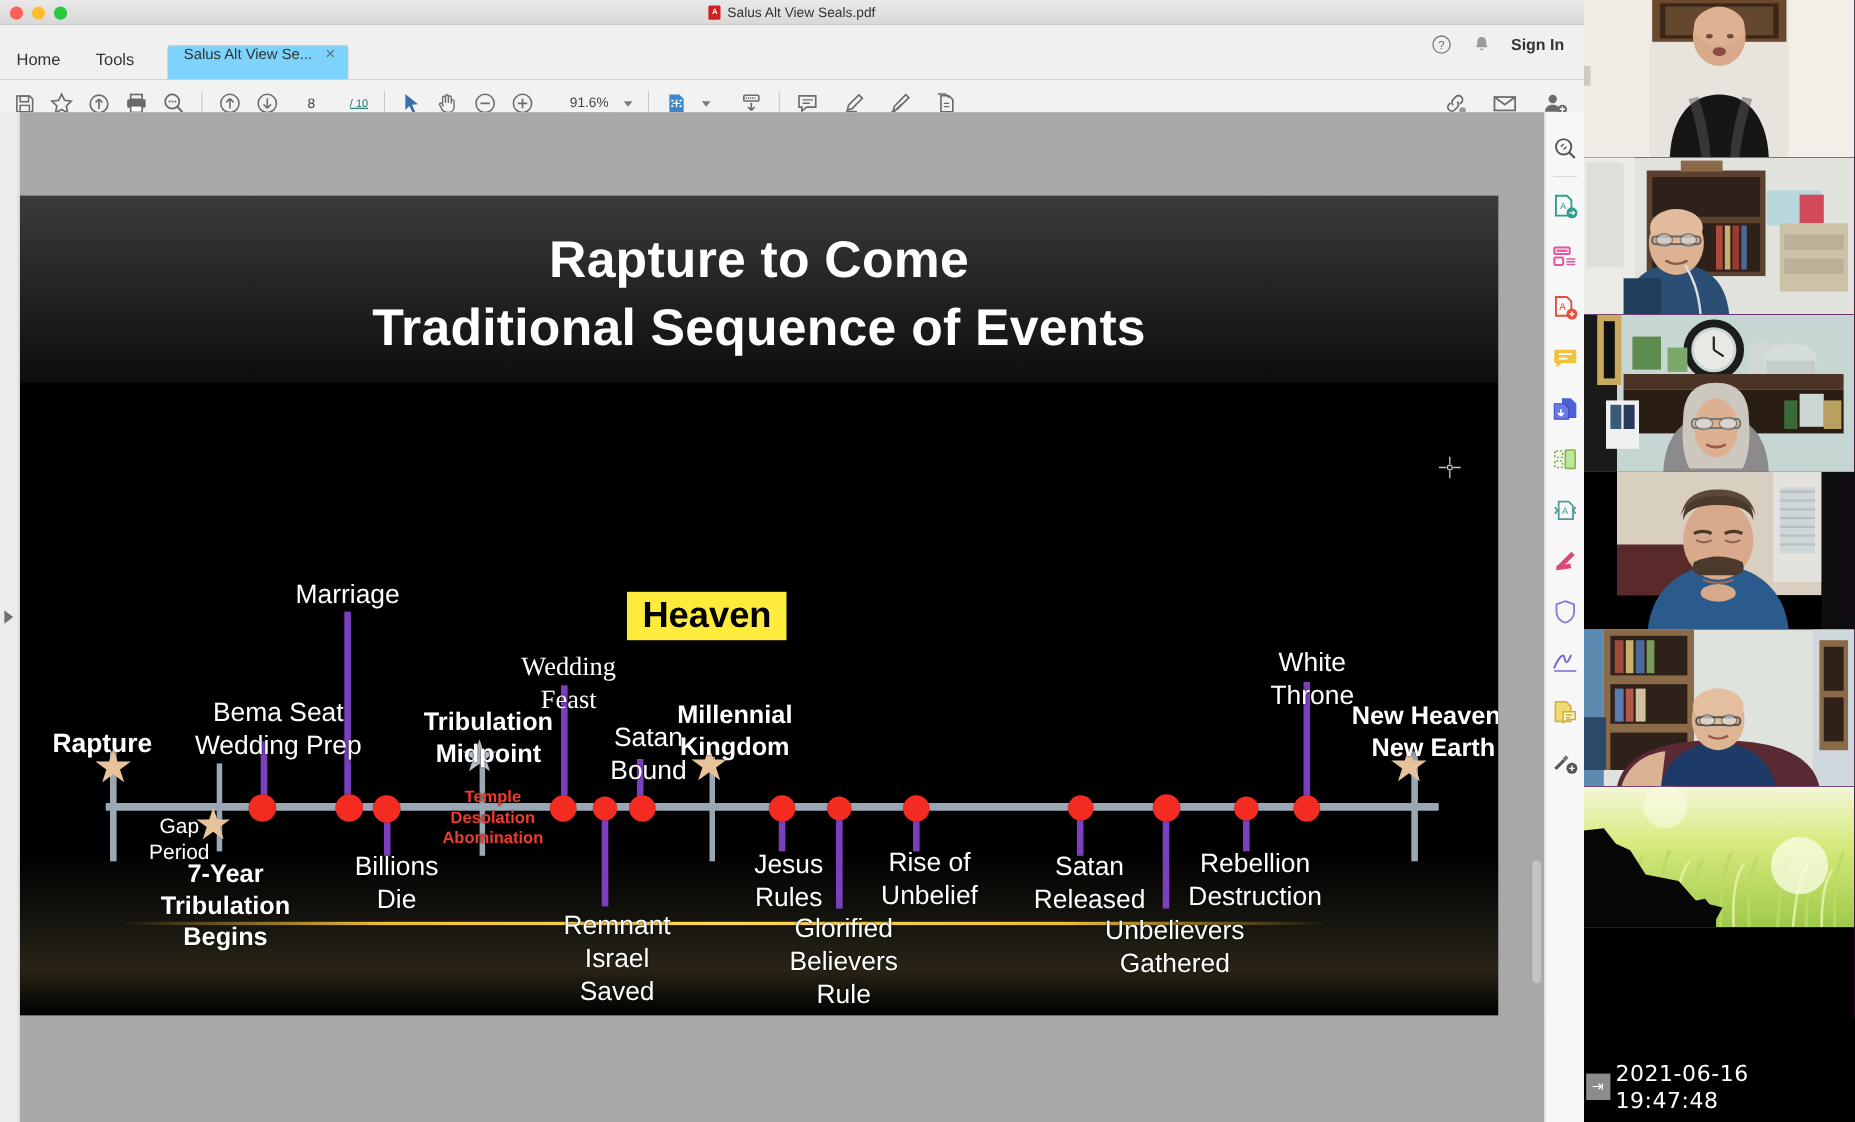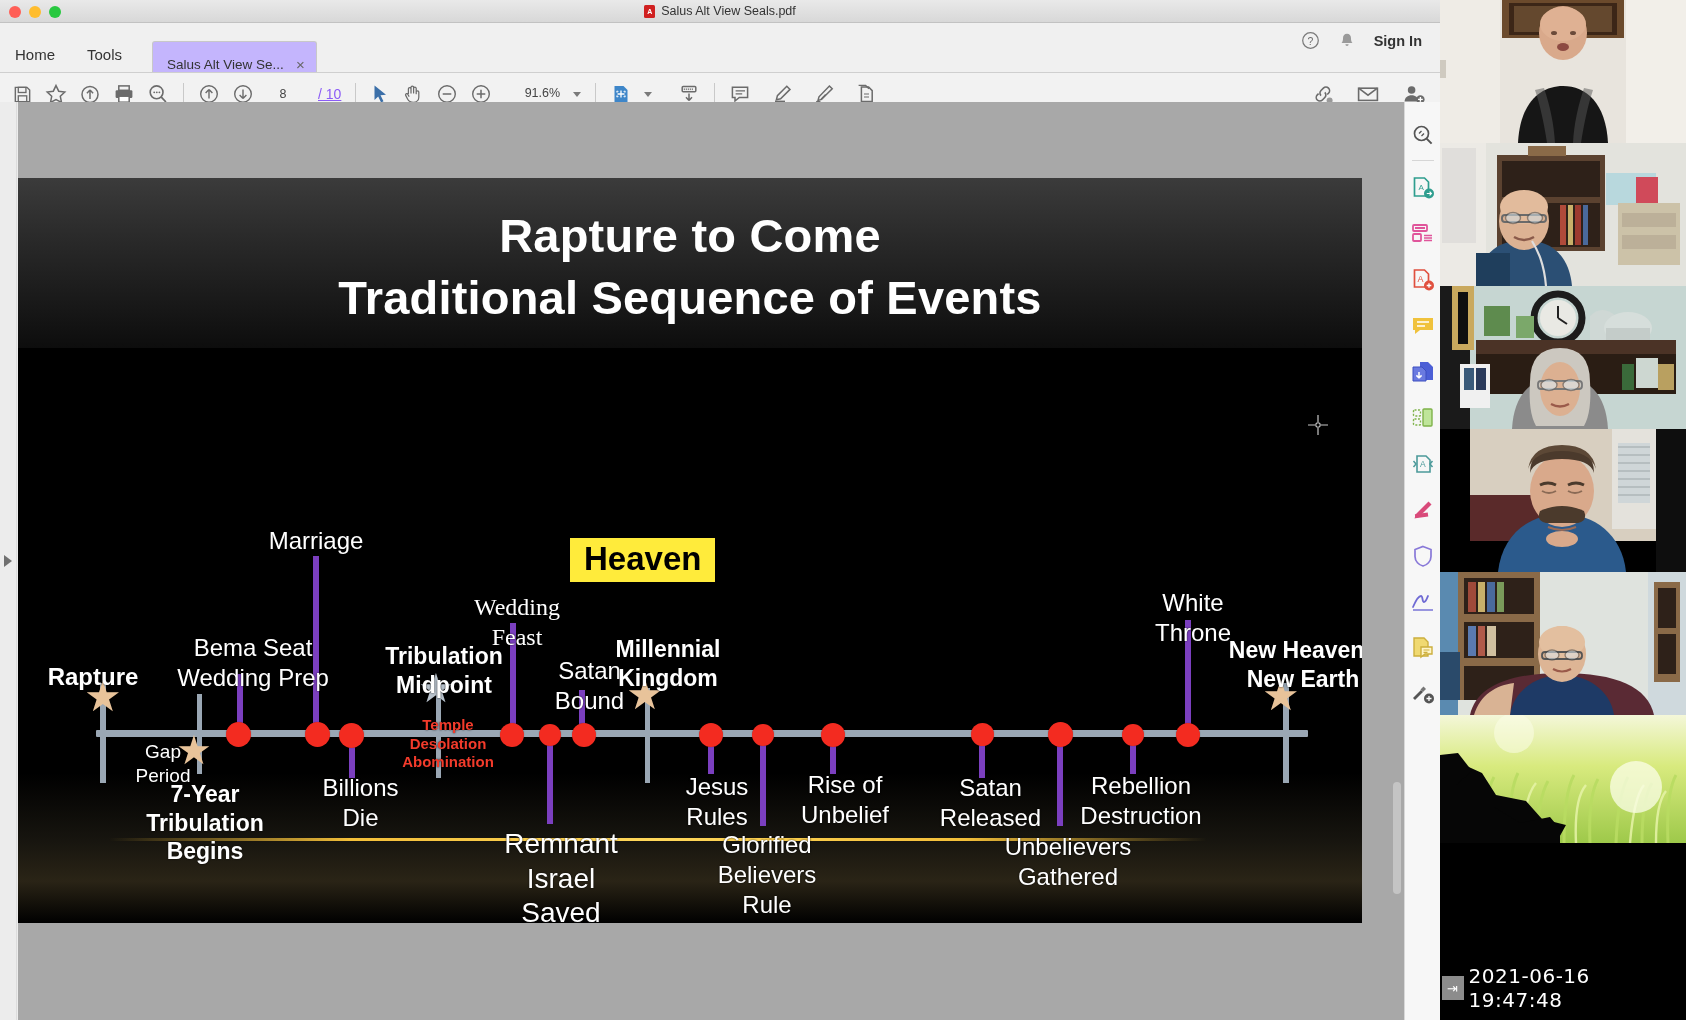--- a/index.html
+++ b/index.html
@@ -42,23 +42,23 @@
   .tabrow {
     height: 50px; background: #f0f0f0; display: flex; align-items: flex-end;
     border-bottom: 1px solid #cfcfcf; position: relative;
   }
   .menu-item {
     padding: 0 16px; height: 35px; line-height: 35px; font-size: 15px; color: #333;
     cursor: default;
   }
   .menu-item:first-child { padding-left: 15px; }
   .doctab {
-    margin-left: 14px; height: 31px; background: #c4b5fd; border: 1px solid #c8c8c8;
+    margin-left: 14px; height: 31px; background: #7dd3fc; border: 1px solid #c8c8c8;
     border-bottom: none; border-radius: 3px 3px 0 0; min-width: 165px;
-    display: flex; align-items: flex-end; padding: 0 8px 0 14px; gap: 12px;
+    display: flex; align-items: flex-start; padding: 0 8px 0 14px; gap: 12px;
     font-size: 13.5px; color: #333;
   }
   .doctab .closex { font-size: 15px; color: #666; cursor: pointer; line-height: 1; }
   .tabrow-right {
     position: absolute; right: 10px; top: 0; height: 35px;
     display: flex; align-items: center; gap: 18px;
   }
   .signin { font-size: 14.5px; color: #333; font-weight: 600; padding-right: 8px; }
 
   
@@ -66,21 +66,21 @@
     height: 43px; background: #f2f2f2; border-bottom: 1px solid #c9c9c9;
     display: flex; align-items: center; padding: 0 12px; gap: 0px; position: relative;
   }
   .tb-grp { display: flex; align-items: center; gap: 12px; }
   .tbsep { width: 1px; height: 22px; background: #c9c9c9; margin: 0 14px; }
   .ico { color: #6b6b6b; display: inline-flex; align-items: center; justify-content: center; cursor: pointer; }
   .pagebox {
     width: 34px; height: 20px; border-bottom: 1px solid #9a9a9a; background: #f2f2f2;
     text-align: center; font-size: 12.5px; color: #444; line-height: 20px;
   }
-  .pagetot { font-size: 14px; color: #8b5cf6; margin-left: 6px; text-decoration: underline; }
+  .pagetot { font-size: 10px; color: #0f766e; margin-left: 6px; text-decoration: underline; }
   .zoomval {
     font-size: 12.5px; color: #444; border-bottom: 1px solid #9a9a9a;
     padding: 1px 6px 2px 6px; min-width: 52px; text-align: center;
   }
   .caret { width: 0; height: 0; border-left: 4px solid transparent; border-right: 4px solid transparent;
            border-top: 5px solid #7a7a7a; margin-left: 5px; }
   .toolbar-right { position: absolute; right: 14px; display: flex; align-items: center; gap: 22px; }
 
   
   .docview {
@@ -486,21 +486,21 @@
           <div class="lbl" style="left:90px;top:562px;width:110px;font-size:19px;">Gap
 Period</div>
           <div class="lbl bold" style="left:107px;top:602px;width:160px;font-size:23px;">7-Year
 Tribulation
 Begins</div>
           <div class="lbl" style="left:275px;top:595px;width:135px;font-size:24px;">Billions
 Die</div>
           <div class="lbl red" style="left:350px;top:538px;width:160px;font-size:15px;">Temple
 Desolation
 Abomination</div>
-          <div class="lbl" style="left:478px;top:649px;width:130px;font-size:28px;">Remnant
+          <div class="lbl" style="left:478px;top:649px;width:130px;font-size:24px;">Remnant
 Israel
 Saved</div>
           <div class="lbl" style="left:634px;top:594px;width:130px;font-size:24px;">Jesus
 Rules</div>
           <div class="lbl" style="left:679px;top:652px;width:140px;font-size:24px;">Glorified
 Believers
 Rule</div>
           <div class="lbl" style="left:752px;top:592px;width:150px;font-size:24px;">Rise of
 Unbelief</div>
           <div class="lbl" style="left:900px;top:595px;width:145px;font-size:24px;">Satan

